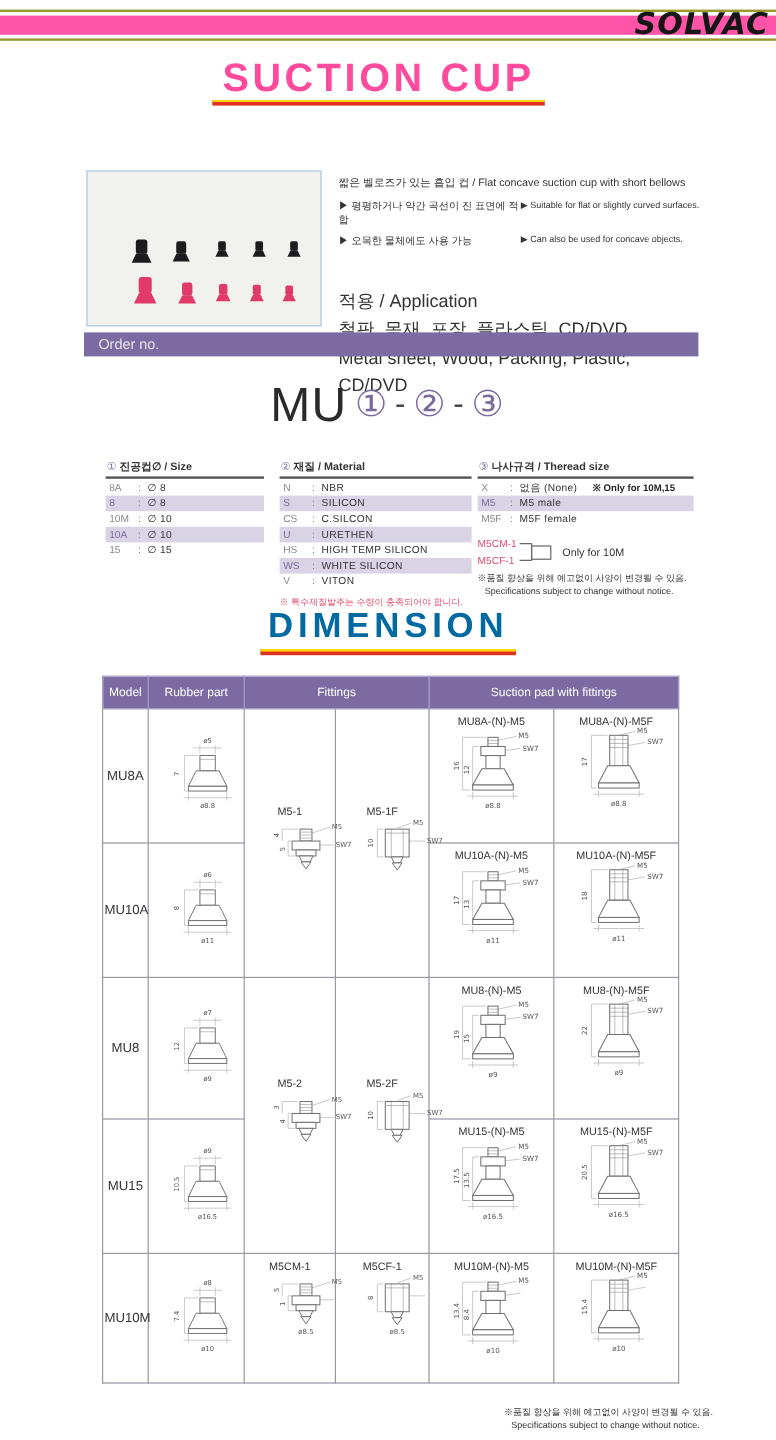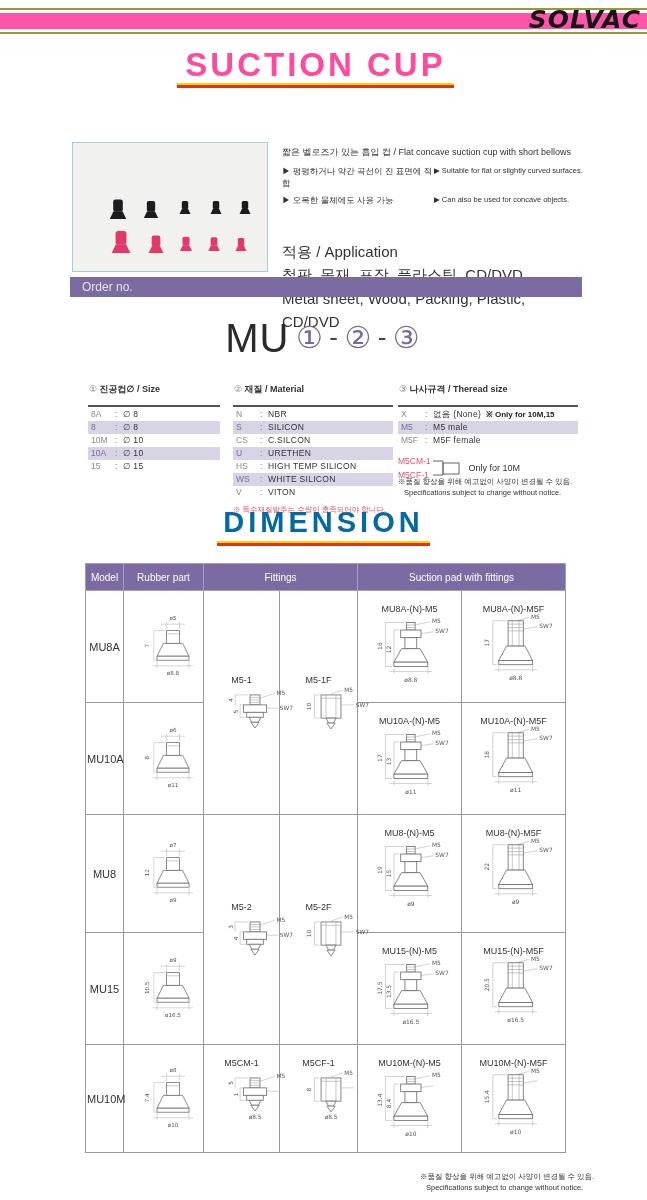--- a/index.html
+++ b/index.html
@@ -38,48 +38,48 @@
   .mu{font-size:40px;letter-spacing:1px;}
   .circ{font-size:30px;color:#7b6a9e;vertical-align:4px;margin:0 2px;}
   .dash{font-size:26px;color:#444;vertical-align:6px;}
 
   
   .stable{position:absolute;top:383px;}
   .stable.size{left:88px;width:132px;}
   .stable.material{left:233px;width:160px;}
   .stable.thread{left:398px;width:180px;}
   .st-head{font-size:9px;font-weight:bold;color:#333;border-bottom:2px solid #555;
-           padding:0 1px 9px;margin-bottom:1px;}
+           padding:0 1px 1px;margin-bottom:1px;}
   .st-head .num{color:#7b6a9e;font-weight:normal;}
   .st-row{display:flex;font-size:8.5px;line-height:13px;padding:0 3px;color:#333;}
   .st-row:nth-of-type(odd){background:#dad3e6;}
   .st-row .code{width:24px;color:#8a8a8a;}
   .st-row:nth-of-type(odd) .code{color:#7b6a9e;}
   .st-row .colon{width:8px;color:#777;}
   .st-row .val{letter-spacing:0.3px;}
-  .st-row .note{margin-left:5px;color:#222;font-weight:bold;font-size:8px;}
+  .st-row .note{margin-left:13px;color:#222;font-weight:bold;font-size:8px;}
   .mat-note{margin-top:6px;font-size:7.5px;color:#e0506e;line-height:1.4;}
   .mat-note .en{padding-left:7px;}
   .th-extra{display:flex;align-items:center;margin-top:6px;}
   .th-codes{font-size:8.5px;color:#e0506e;line-height:14px;}
   .th-extra-label{font-size:9px;color:#333;margin-left:4px;}
   .spec-note{position:absolute;left:398px;top:477px;font-size:7.5px;color:#333;line-height:1.45;}
   .spec-note .en{padding-left:6px;}
   .bottom-note{position:absolute;left:420px;top:1172px;width:180px;font-size:7.5px;color:#333;line-height:1.45;}
   .bottom-note .en{padding-left:6px;}
 
   
   .dim-table{position:absolute;left:85px;top:563px;width:480px;border-collapse:collapse;
              table-layout:fixed;}
   .dim-table th{background:#7c6ba2;color:#fff;font-size:10px;font-weight:normal;height:24px;
                 border:1px solid #a79bc0;}
   .dim-table td{border:1px solid #9a94a5;text-align:center;vertical-align:middle;padding:1px;}
   td.top{vertical-align:top;}
   .model{font-size:11px;color:#333;}
-  .cell-title{font-size:9px;color:#333;margin-top:12px;}
+  .cell-title{font-size:9px;color:#333;margin-top:4px;}
   svg text{font-size:7px;fill:#555;font-family:"DejaVu Sans",sans-serif;}
   .part rect,.part polygon{fill:#fff;stroke:#6f6f6f;stroke-width:1;}
   .part line{stroke:#8f8f8f;stroke-width:0.6;}
   .dim line{stroke:#b3b3b3;stroke-width:0.7;}
   .fig-cup{width:96px;height:64px;}
   .fig-fit{width:100px;height:53px;}
   .fig-pad{width:102px;height:71px;}
 </style>
 </head>
 <body>

